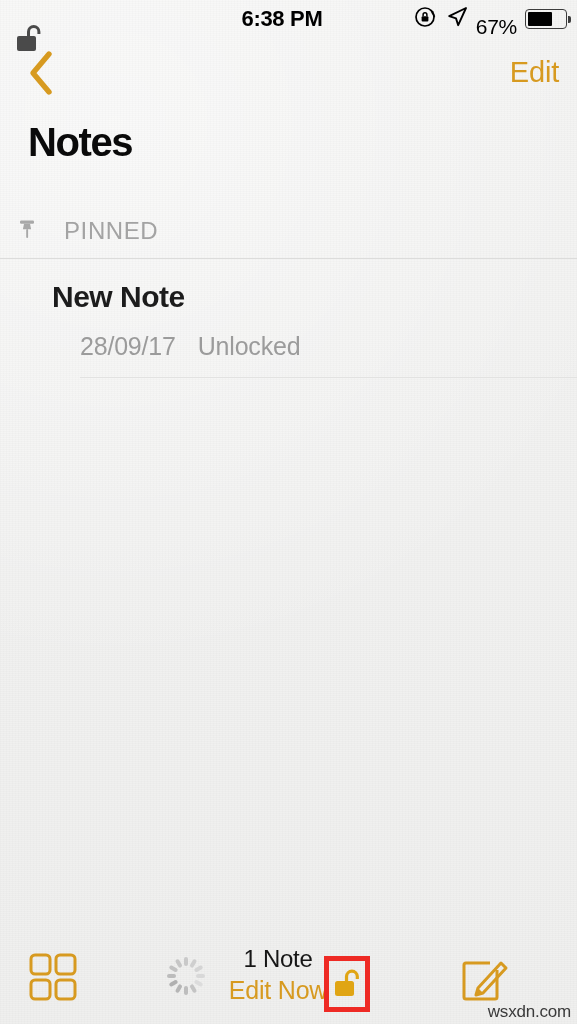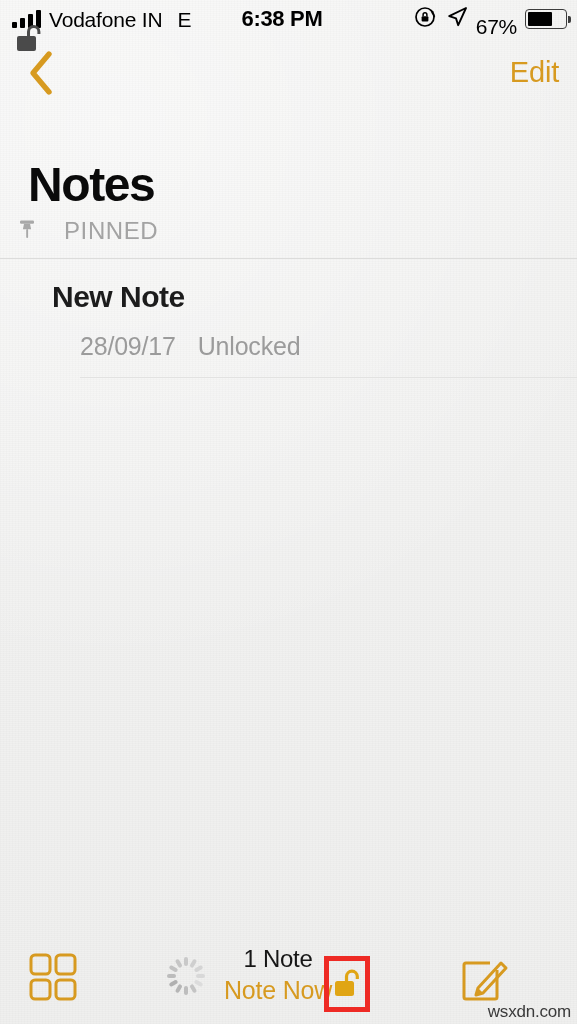--- a/index.html
+++ b/index.html
@@ -141,25 +141,24 @@
     color: #d79a20;
     letter-spacing: -0.2px;
     cursor: pointer;
   }
 
   
   #page-title {
     position: absolute;
     left: 28px;
     top: 120px;
-    font-size: 48px;
+    font-size: 40px;
     font-weight: bold;
     letter-spacing: -1.4px;
     color: #0a0a0a;
-    margin-top: 37px;
   }
 
   
   #pinned-header {
     position: absolute;
     left: 14px;
     top: 216px;
     display: flex;
     align-items: center;
     gap: 24px;
@@ -303,30 +302,20 @@
     color: #3a3a3a;
     letter-spacing: -0.2px;
   }
 </style>
 </head>
 <body>
 
 <div id="screen">
 
   <div id="statusbar">
-    <div class="sb-left">
-      <span class="bars">
-        <i></i>
-          <i></i>
-          <i></i>
-          <i></i>
-      </span>
-      <span class="carrier">Vodafone IN</span>
-      <span class="nettype">E</span>
-    </div>
     <div class="sb-center">
       <span class="sb-clock">6:38 PM</span>
     </div>
     <div class="sb-right">
       <span>
         <svg width="24" height="24" viewBox="0 0 24 24">
           <circle cx="11" cy="12" r="9" fill="none" stroke="#000" stroke-width="1.7"></circle>
           <rect x="7.6" y="11.2" width="6.8" height="5.4" rx="1" fill="#000"></rect>
           <path d="M9.1 11.2 v-1.5 a1.9 1.9 0 0 1 3.8 0 v1.5" fill="none" stroke="#000" stroke-width="1.5"></path>
           <path d="M18.2 7.6 a8 8 0 0 1 2.2 4.2" fill="none" stroke="#000" stroke-width="1.7"></path>
@@ -405,21 +394,21 @@
         <i style="transform: rotate(180deg); background: rgb(189, 189, 189);"></i>
         <i style="transform: rotate(210deg); background: rgb(182, 182, 182);"></i>
         <i style="transform: rotate(240deg); background: rgb(176, 176, 176);"></i>
         <i style="transform: rotate(270deg); background: rgb(188, 188, 188);"></i>
         <i style="transform: rotate(300deg); background: rgb(194, 194, 194);"></i>
         <i style="transform: rotate(330deg); background: rgb(198, 198, 198);"></i>
       </div>
 
     <div id="status-stack">
       <div id="note-count">1 Note</div>
-      <div id="lock-now-btn">Note Now</div>
+      <div id="lock-now-btn">Edit Now</div>
     </div>
 
     <div id="compose-btn">
       <svg width="54" height="56" viewBox="0 0 54 56">
         <path d="M40 20 V47 a2 2 0 0 1 -2 2 H9 a2 2 0 0 1 -2 -2 V15 a2 2 0 0 1 2 -2 H33" fill="none" stroke="#d79a20" stroke-width="3"></path>
         <path d="M21 38 L44 13 L49 18 L26 43 L19 45 Z" fill="none" stroke="#d79a20" stroke-width="3" stroke-linejoin="round"></path>
         <path d="M19 45 L21 38 L26 43 Z" fill="#d79a20"></path>
       </svg>
     </div>
   </div>

